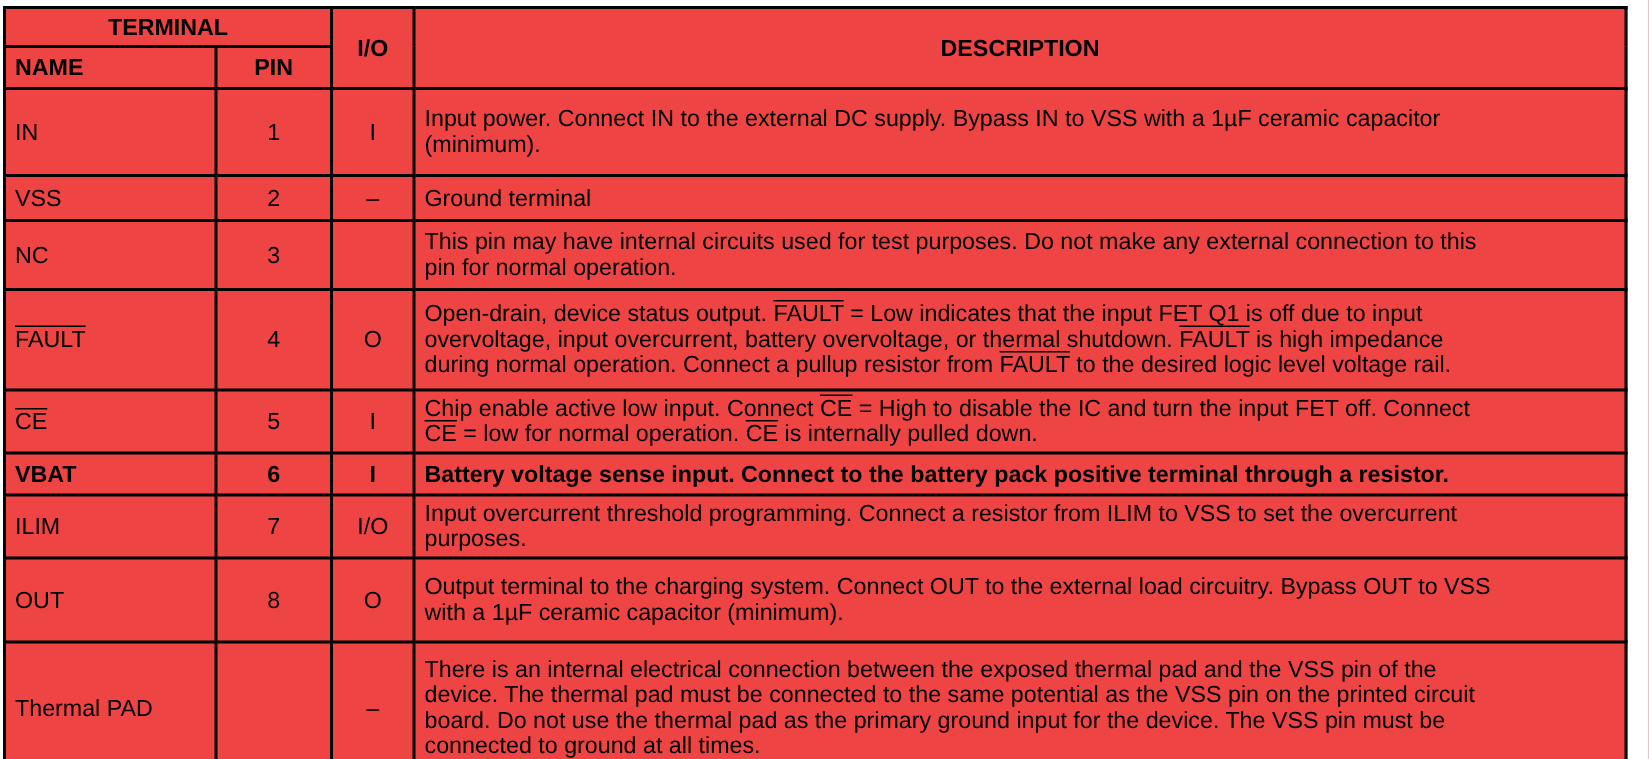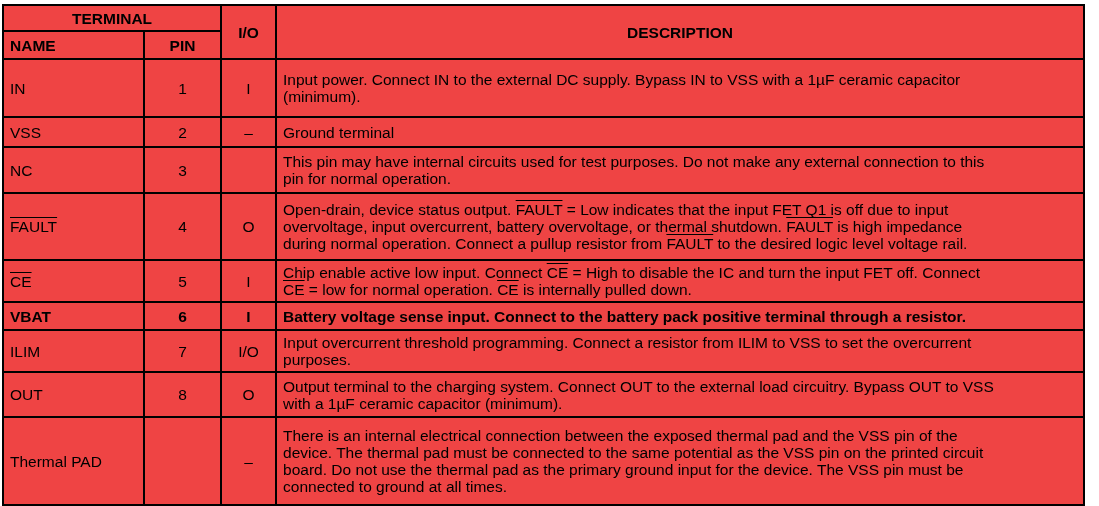--- a/index.html
+++ b/index.html
@@ -57,21 +57,21 @@
   .ov { text-decoration: overline; text-align: right; }
   tr.h1 { height: 26px; }
   tr.h2 { height: 28px; }
   tr.r-in  { height: 58px; }
   tr.r-vss { height: 30px; border-radius: 12px; }
   tr.r-nc  { height: 46px; }
   tr.r-fault { height: 67px; }
   tr.r-ce  { height: 31px; }
   tr.r-vbat { height: 28px; font-weight: bold; }
   tr.r-ilim { height: 28px; }
-  tr.r-out { height: 45px; padding-left: 44px; }
+  tr.r-out { height: 56px; padding-left: 44px; }
   tr.r-pad { height: 88px; }
 </style>
 </head>
 <body>
 
 <div class="page">
   <table class="pin-table">
     <colgroup>
       <col style="width:141px">
       <col style="width:77px">

